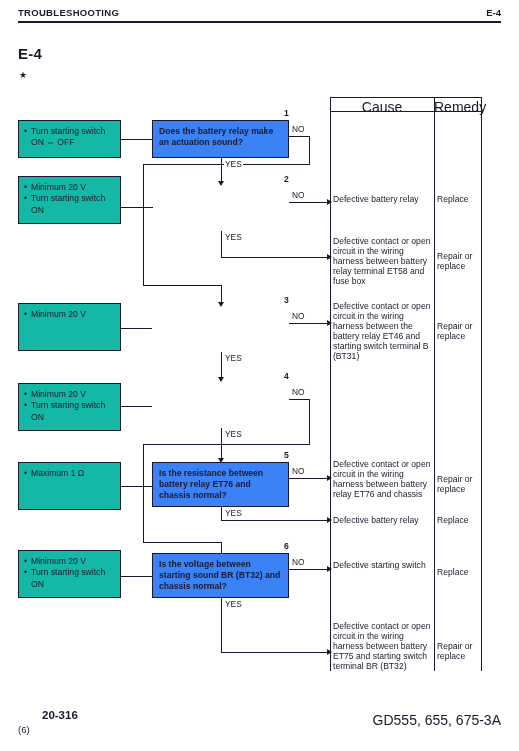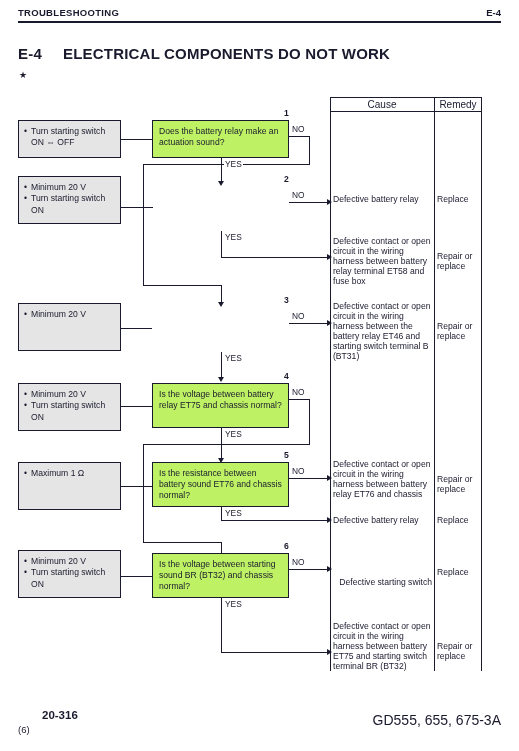--- a/index.html
+++ b/index.html
@@ -68,44 +68,45 @@
   .note-text {
     position: absolute;
     left: 33px; top: 71px;
     font-size: 9.5px;
   }
 
   
   .cbox {
     position: absolute;
     border: 1.3px solid #1a1a2e;
-    background: #e5e5e5;
+    background: #14b8a6;
     box-sizing: border-box;
     font-size: 8.6px;
     line-height: 11.4px;
     padding: 5px 5px 3px 5px;
   }
   .cbox .li {
     position: relative;
     padding-left: 7px;
     white-space: pre-line;
   }
   .cbox .li:before {
     content: "\2022";
     position: absolute;
     left: 0; top: 0;
   }
   .qbox {
     position: absolute;
     border: 1.3px solid #1a1a2e;
-    background: #bef264;
+    background: #3b82f6;
     box-sizing: border-box;
     font-size: 8.6px;
     line-height: 11.2px;
     padding: 5px 6px 8px 6px;
+    font-weight: bold;
   }
   .qnum {
     position: absolute;
     font-size: 8.6px;
     font-weight: bold;
   }
   .lbl {
     position: absolute;
     font-size: 8.4px;
     background: #fff;
@@ -162,21 +163,21 @@
   }
   .tbl-div {
     position: absolute;
     left: 434px; top: 97px;
     width: 0; height: 574px;
     border-left: 1.3px solid #1a1a2e;
   }
   .th {
     position: absolute;
     top: 99px;
-    font-size: 10px;
+    font-size: 14px;
     text-align: center;
   }
   .th-cause { left: 330px; width: 104px; }
   .th-remedy { left: 434px; width: 48px; }
 
   .cause-cell {
     position: absolute;
     left: 333px;
     width: 99px;
     font-size: 8.6px;
@@ -212,21 +213,20 @@
 </head>
 <body>
 
 <div class="page">
 
   <div class="hdr-left">TROUBLESHOOTING</div>
   <div class="hdr-right">E-4</div>
   <div class="hdr-rule"></div>
 
   <div class="sec-id">E-4</div>
-  <div class="sec-title">ELECTRICAL COMPONENTS DO NOT WORK</div>
 
   <div class="note-star">★</div>
 
   <div class="tbl-top"></div>
   <div class="tbl-outer"></div>
   <div class="tbl-hdr-rule"></div>
   <div class="tbl-div"></div>
   <div class="th th-cause">Cause</div>
   <div class="th th-remedy">Remedy</div>
 
@@ -238,21 +238,21 @@
 
   <div class="cause-cell" style="top:302px;">Defective contact or open circuit in the wiring harness between the battery relay ET46 and starting switch terminal B (BT31)</div>
   <div class="remedy-cell" style="top:322px;">Repair or replace</div>
 
   <div class="cause-cell" style="top:460px;">Defective contact or open circuit in the wiring harness between battery relay ET76 and chassis</div>
   <div class="remedy-cell" style="top:475px;">Repair or replace</div>
 
   <div class="cause-cell" style="top:516px;">Defective battery relay</div>
   <div class="remedy-cell" style="top:516px;">Replace</div>
 
-  <div class="cause-cell" style="top:578px;text-align:right;">Defective starting switch</div>
+  <div class="cause-cell" style="top:561px;">Defective starting switch</div>
   <div class="remedy-cell" style="top:568px;">Replace</div>
 
   <div class="cause-cell" style="top:622px;">Defective contact or open circuit in the wiring harness between battery ET75 and starting switch terminal BR (BT32)</div>
   <div class="remedy-cell" style="top:642px;">Repair or replace</div>
 
   <div class="cbox" style="left:18px; top:120px; width:103px; height:38px;">
     <div class="li">Turn starting switch ON ⇔ OFF</div>
   </div>
   <div class="qbox" style="left:152px; top:120px; width:137px; height:38px;">Does the battery relay make an actuation sound?</div>
   <div class="qnum" style="left:284px; top:108px;">1</div>
@@ -302,39 +302,38 @@
   <div class="ar-r" style="left:327px; top:320px;"></div>
 
   <div class="lbl" style="left:224px; top:353px;">YES</div>
   <div class="v" style="left:221px; top:352px; height:27px;"></div>
   <div class="ar-d" style="left:218px; top:377px;"></div>
 
   <div class="cbox" style="left:18px; top:383px; width:103px; height:48px;">
     <div class="li">Minimum 20 V</div>
     <div class="li">Turn starting switch ON</div>
   </div>
-  <div class="qbox" style="left:152px; top:383px; width:137px; height:45px;">Is the voltage between battery relay ET75 and chassis normal?</div>
   <div class="qnum" style="left:284px; top:371px;">4</div>
   <div class="h" style="left:121px; top:406px; width:31px;"></div>
 
   <div class="lbl" style="left:291px; top:387px;">NO</div>
   <div class="h" style="left:289px; top:399px; width:21px;"></div>
   <div class="v" style="left:309px; top:399px; height:46px;"></div>
   <div class="h" style="left:143px; top:444px; width:167px;"></div>
   <div class="v" style="left:143px; top:444px; height:43px;"></div>
   <div class="h" style="left:143px; top:486px; width:10px;"></div>
 
   <div class="lbl" style="left:224px; top:429px;">YES</div>
   <div class="v" style="left:221px; top:428px; height:32px;"></div>
   <div class="ar-d" style="left:218px; top:458px;"></div>
 
   <div class="cbox" style="left:18px; top:462px; width:103px; height:48px;">
     <div class="li">Maximum 1 Ω</div>
   </div>
-  <div class="qbox" style="left:152px; top:462px; width:137px; height:45px;">Is the resistance between battery sound ET76 and chassis normal?</div>
+  <div class="qbox" style="left:152px; top:462px; width:137px; height:45px;">Is the resistance between battery relay ET76 and chassis normal?</div>
   <div class="qnum" style="left:284px; top:450px;">5</div>
   <div class="h" style="left:121px; top:486px; width:31px;"></div>
 
   <div class="lbl" style="left:291px; top:466px;">NO</div>
   <div class="h" style="left:289px; top:478px; width:42px;"></div>
   <div class="ar-r" style="left:327px; top:475px;"></div>
 
   <div class="lbl" style="left:224px; top:508px;">YES</div>
   <div class="v" style="left:221px; top:507px; height:14px;"></div>
   <div class="h" style="left:221px; top:520px; width:110px;"></div>

